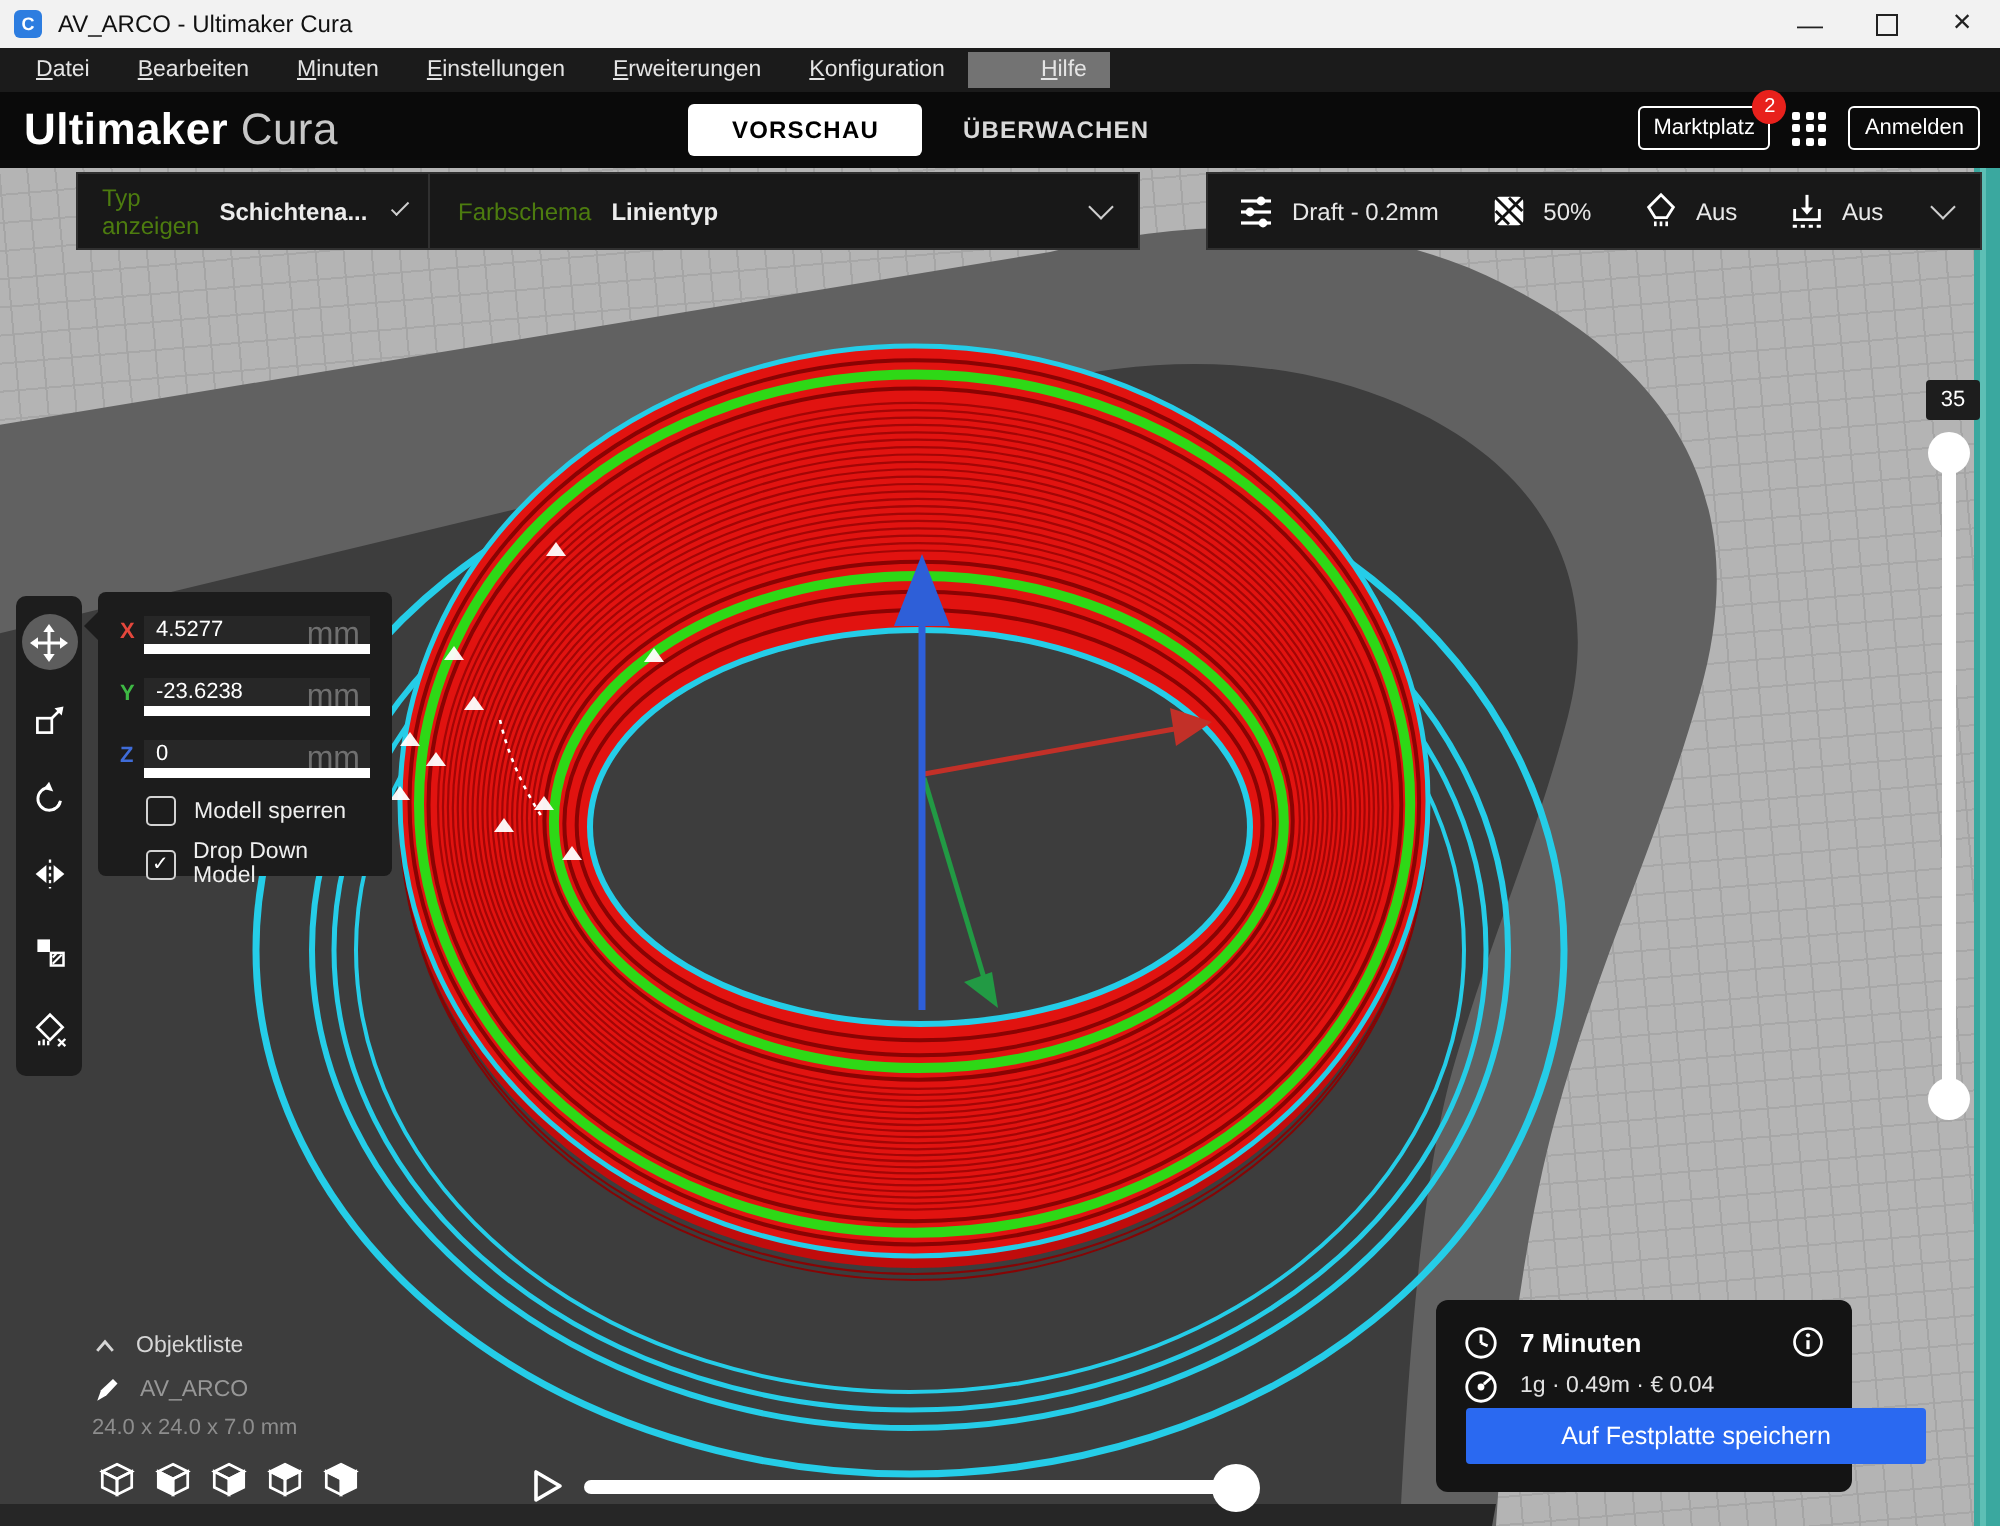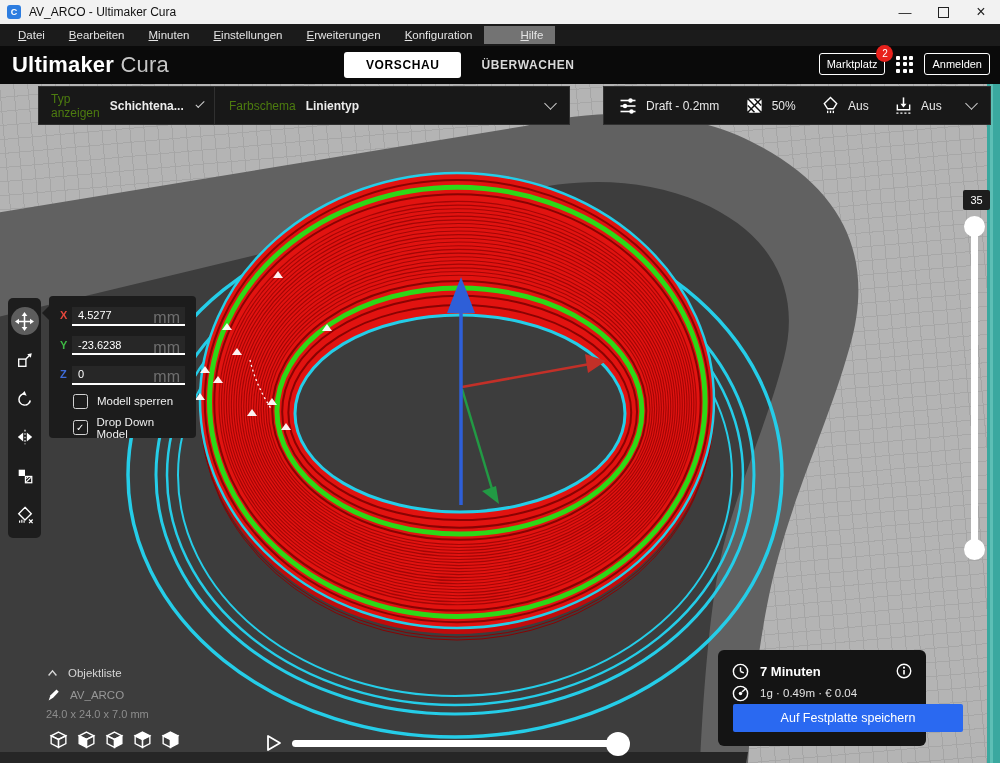--- a/index.html
+++ b/index.html
@@ -48,21 +48,21 @@
   #tools{position:absolute;left:8px;top:214px;width:33px;height:240px;background:#1d1d1d;border-radius:5px;display:flex;flex-direction:column;align-items:center;justify-content:space-around;padding:4px 0;box-sizing:border-box;}
   .tool{width:28px;height:28px;display:flex;align-items:center;justify-content:center;position:relative;border-radius:50%;}
   .tool.selected{background:#5d5d5d;}
   #panel-notch{position:absolute;left:42px;top:222px;width:0;height:0;border-top:7px solid transparent;border-bottom:7px solid transparent;border-right:7px solid #1c1c1c;}
   
   #movepanel{position:absolute;left:49px;top:212px;width:147px;height:142px;background:#1c1c1c;border-radius:4px;padding:9px 11px;box-sizing:border-box;color:#e8e8e8;}
   .axis-row{display:flex;align-items:center;margin-bottom:9px;}
   .axis-label{width:12px;font-size:11px;font-weight:bold;}
   .axis-x{color:#e4473c;} .axis-y{color:#3eb944;} .axis-z{color:#3f6cd8;}
   .axis-field{position:relative;flex:1;}
-  .axis-field input{width:100%;height:19px;background:#272727;border:none;border-bottom:2px solid #ffffff;color:#fff;font-size:11px;padding:0 26px 0 6px;box-sizing:border-box;font-family:inherit;}
+  .axis-field input{width:100%;height:19px;background:#272727;border:none;border-bottom:5px solid #ffffff;color:#fff;font-size:11px;padding:0 26px 0 6px;box-sizing:border-box;font-family:inherit;}
   .unit{position:absolute;right:5px;top:4px;font-size:16px;color:#6f6f6f;}
   .chk-row{display:flex;align-items:center;gap:9px;margin:7px 0 0 13px;font-size:11.5px;color:#efefef;}
   .chkbox{width:13px;height:13px;border:1.5px solid #d2d2d2;border-radius:2.5px;display:inline-flex;align-items:center;justify-content:center;font-size:10px;color:#fff;background:#1c1c1c;}
   
   #layer-badge{position:absolute;left:963px;top:106px;width:27px;height:20px;background:#1d1d1d;color:#fff;font-size:11px;display:flex;align-items:center;justify-content:center;border-radius:2px;}
   #layer-track{position:absolute;left:971px;top:142px;width:7px;height:324px;background:#fff;border-radius:4px;}
   .slider-handle{position:absolute;width:21px;height:21px;border-radius:50%;background:#fff;}
   
   #objlist{position:absolute;left:46px;top:578px;color:#d6d6d6;font-size:11.5px;}
   #objlist .row{display:flex;align-items:center;gap:9px;height:22px;}

